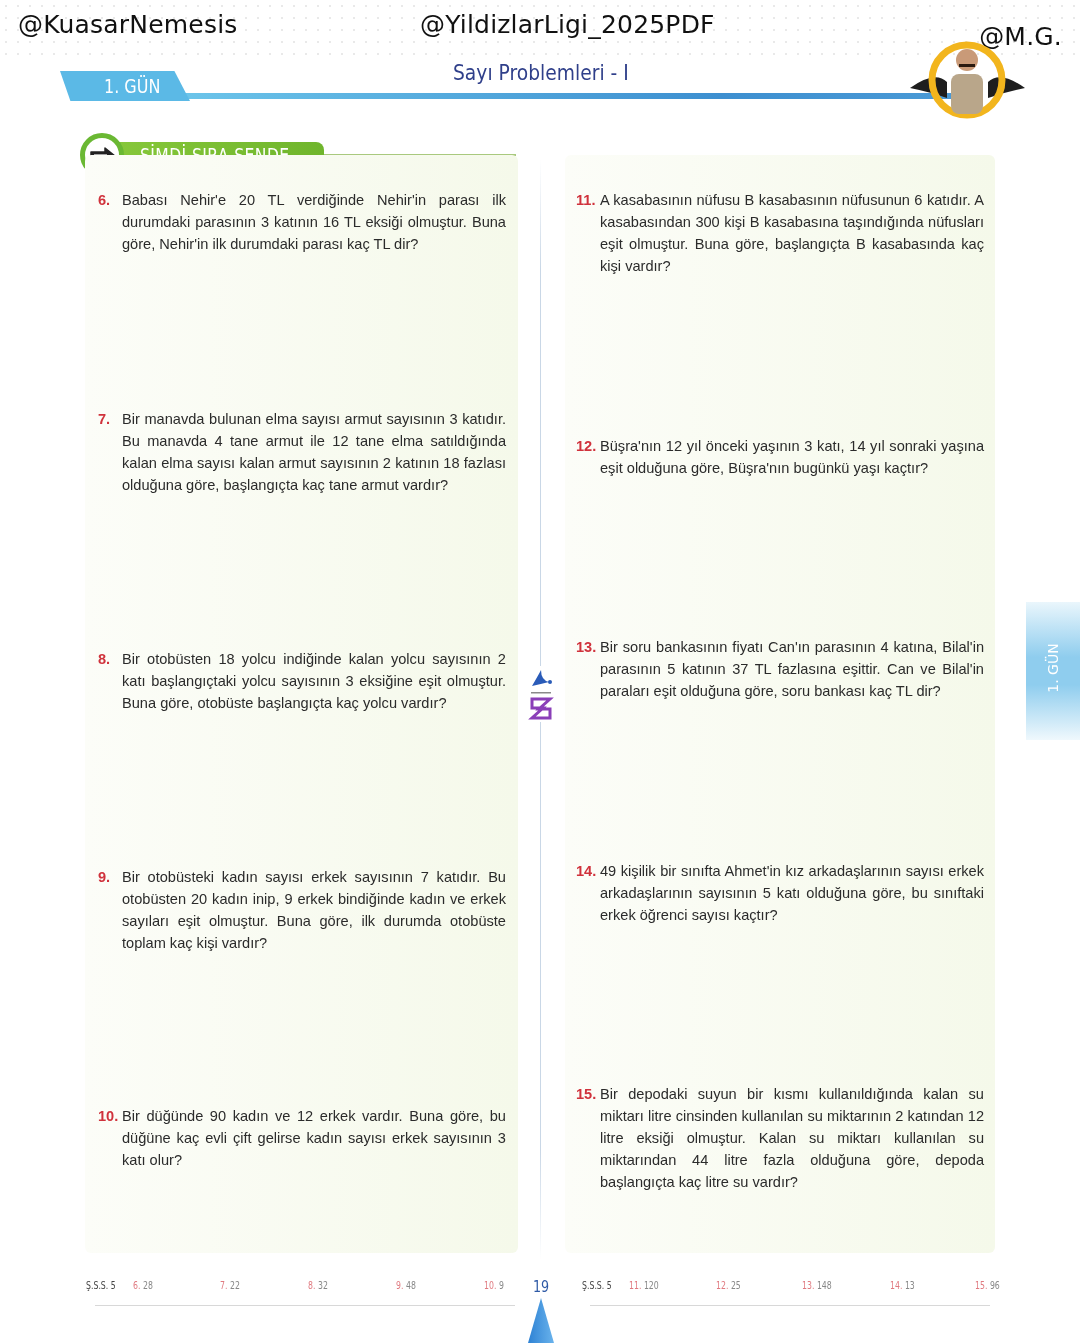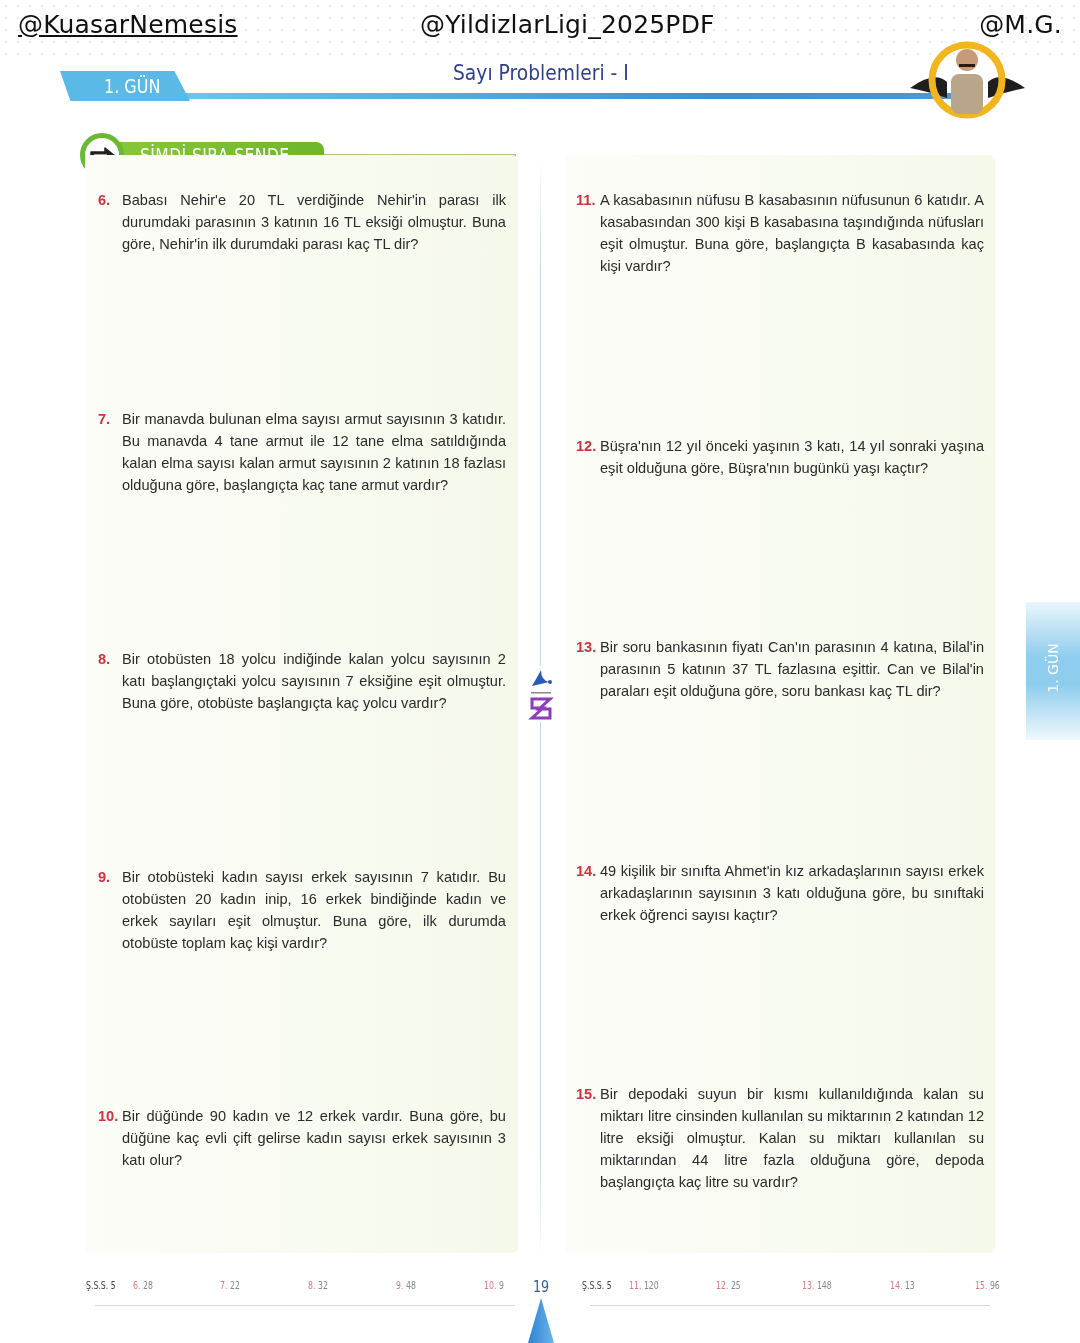--- a/index.html
+++ b/index.html
@@ -5,23 +5,23 @@
   * { box-sizing: border-box; margin: 0; padding: 0; }
   html, body { width: 1080px; height: 1343px; background: #ffffff; overflow: hidden; }
   body { position: relative; font-family: "Liberation Sans", sans-serif; color: #2a2a2a; }
 
   .dots { position: absolute; left: 0; top: 0; width: 1080px; height: 60px;
     background-image: radial-gradient(#e4e4e4 1px, transparent 1.2px);
     background-size: 12px 12px; opacity: 0.8; }
 
   .watermark { position: absolute; top: 10px; font-family: "DejaVu Sans", sans-serif;
     font-size: 25px; color: #111; letter-spacing: 0.2px; }
-  .wm-left { left: 18px; text-decoration: underline; }
+  .wm-left { left: 18px; }
   .wm-center { left: 420px; }
-  .wm-right { right: 18px; }
+  .wm-right { right: 18px; margin-top: 12px; }
 
   
   .day-tab { position: absolute; left: 60px; top: 71px; width: 130px; height: 30px;
     background: #5bb9e6; clip-path: polygon(0 0, 88% 0, 100% 100%, 8% 100%); }
   .day-tab span { position: absolute; left: 44px; top: 3px; font-family: "DejaVu Sans", sans-serif;
     font-size: 20px; color: #fff; transform: scaleX(0.8); transform-origin: left; }
   .header-line { position: absolute; left: 175px; top: 93px; width: 780px; height: 6px;
     background: linear-gradient(90deg, #6cc5ea, #3d8fd0 70%, #4a9ad6); border-radius: 3px; }
   .page-title { position: absolute; left: 453px; top: 60px; font-family: "DejaVu Sans", sans-serif;
     font-size: 22px; color: #2f3f8a; transform: scaleX(0.85); transform-origin: left; }
@@ -120,46 +120,46 @@
 <div class="q ql" style="top:189px;">
   <span class="num">6.</span>
   <span class="txt">Babası Nehir'e 20 TL verdiğinde Nehir'in parası ilk durumdaki parasının 3 katının 16 TL eksiği olmuştur. Buna göre, Nehir'in ilk durumdaki parası kaç TL dir?</span>
 </div>
 <div class="q ql" style="top:408px;">
   <span class="num">7.</span>
   <span class="txt">Bir manavda bulunan elma sayısı armut sayısının 3 katıdır. Bu manavda 4 tane armut ile 12 tane elma satıldığında kalan elma sayısı kalan armut sayısının 2 katının 18 fazlası olduğuna göre, başlangıçta kaç tane armut vardır?</span>
 </div>
 <div class="q ql" style="top:648px;">
   <span class="num">8.</span>
-  <span class="txt">Bir otobüsten 18 yolcu indiğinde kalan yolcu sayısının 2 katı başlangıçtaki yolcu sayısının 7 eksiğine eşit olmuştur. Buna göre, otobüste başlangıçta kaç yolcu vardır?</span>
+  <span class="txt">Bir otobüsten 18 yolcu indiğinde kalan yolcu sayısının 2 katı başlangıçtaki yolcu sayısının 3 eksiğine eşit olmuştur. Buna göre, otobüste başlangıçta kaç yolcu vardır?</span>
 </div>
 <div class="q ql" style="top:866px;">
   <span class="num">9.</span>
-  <span class="txt">Bir otobüsteki kadın sayısı erkek sayısının 7 katıdır. Bu otobüsten 20 kadın inip, 16 erkek bindiğinde kadın ve erkek sayıları eşit olmuştur. Buna göre, ilk durumda otobüste toplam kaç kişi vardır?</span>
+  <span class="txt">Bir otobüsteki kadın sayısı erkek sayısının 7 katıdır. Bu otobüsten 20 kadın inip, 9 erkek bindiğinde kadın ve erkek sayıları eşit olmuştur. Buna göre, ilk durumda otobüste toplam kaç kişi vardır?</span>
 </div>
 <div class="q ql" style="top:1105px;">
   <span class="num">10.</span>
   <span class="txt">Bir düğünde 90 kadın ve 12 erkek vardır. Buna göre, bu düğüne kaç evli çift gelirse kadın sayısı erkek sayısının 3 katı olur?</span>
 </div>
 
 <div class="q qr" style="top:189px;">
   <span class="num">11.</span>
   <span class="txt">A kasabasının nüfusu B kasabasının nüfusunun 6 katıdır. A kasabasından 300 kişi B kasabasına taşındığında nüfusları eşit olmuştur. Buna göre, başlangıçta B kasabasında kaç kişi vardır?</span>
 </div>
 <div class="q qr" style="top:435px;">
   <span class="num">12.</span>
   <span class="txt">Büşra'nın 12 yıl önceki yaşının 3 katı, 14 yıl sonraki yaşına eşit olduğuna göre, Büşra'nın bugünkü yaşı kaçtır?</span>
 </div>
 <div class="q qr" style="top:636px;">
   <span class="num">13.</span>
   <span class="txt">Bir soru bankasının fiyatı Can'ın parasının 4 katına, Bilal'in parasının 5 katının 37 TL fazlasına eşittir. Can ve Bilal'in paraları eşit olduğuna göre, soru bankası kaç TL dir?</span>
 </div>
 <div class="q qr" style="top:860px;">
   <span class="num">14.</span>
-  <span class="txt">49 kişilik bir sınıfta Ahmet'in kız arkadaşlarının sayısı erkek arkadaşlarının sayısının 3 katı olduğuna göre, bu sınıftaki erkek öğrenci sayısı kaçtır?</span>
+  <span class="txt">49 kişilik bir sınıfta Ahmet'in kız arkadaşlarının sayısı erkek arkadaşlarının sayısının 5 katı olduğuna göre, bu sınıftaki erkek öğrenci sayısı kaçtır?</span>
 </div>
 <div class="q qr" style="top:1083px;">
   <span class="num">15.</span>
   <span class="txt">Bir depodaki suyun bir kısmı kullanıldığında kalan su miktarı litre cinsinden kullanılan su miktarının 2 katından 12 litre eksiği olmuştur. Kalan su miktarı kullanılan su miktarından 44 litre fazla olduğuna göre, depoda başlangıçta kaç litre su vardır?</span>
 </div>
 
 <div class="side-tab">
     <span>1. GÜN</span>
   </div>
 

